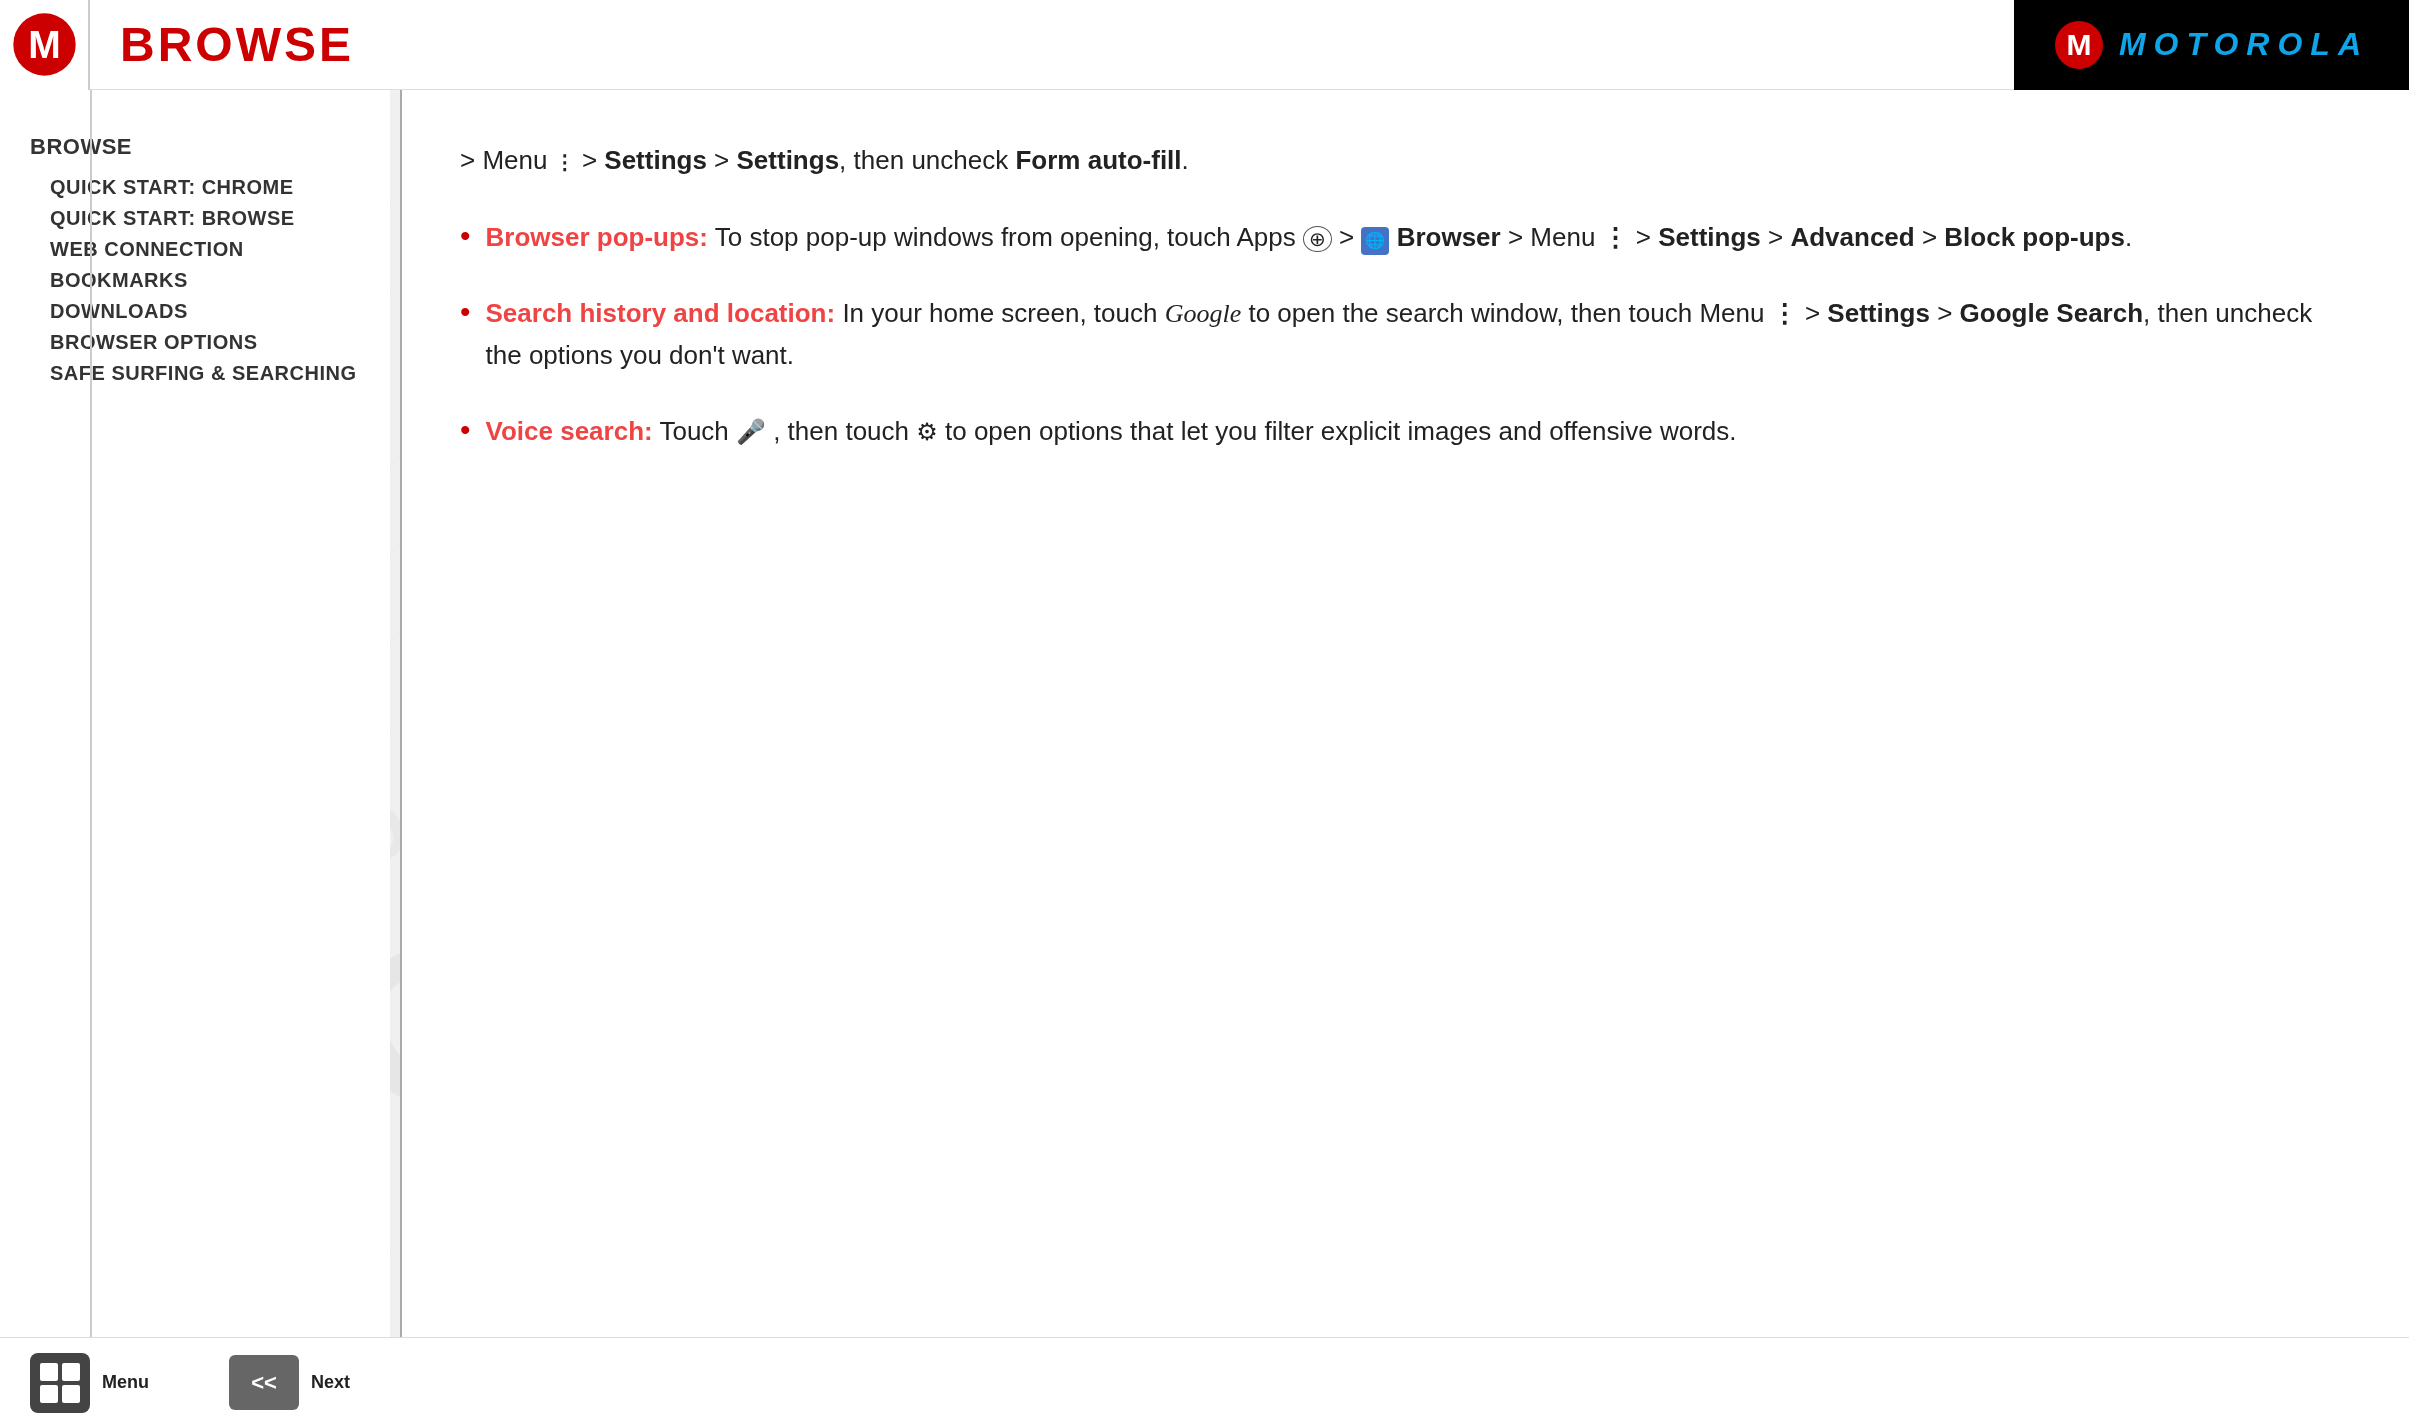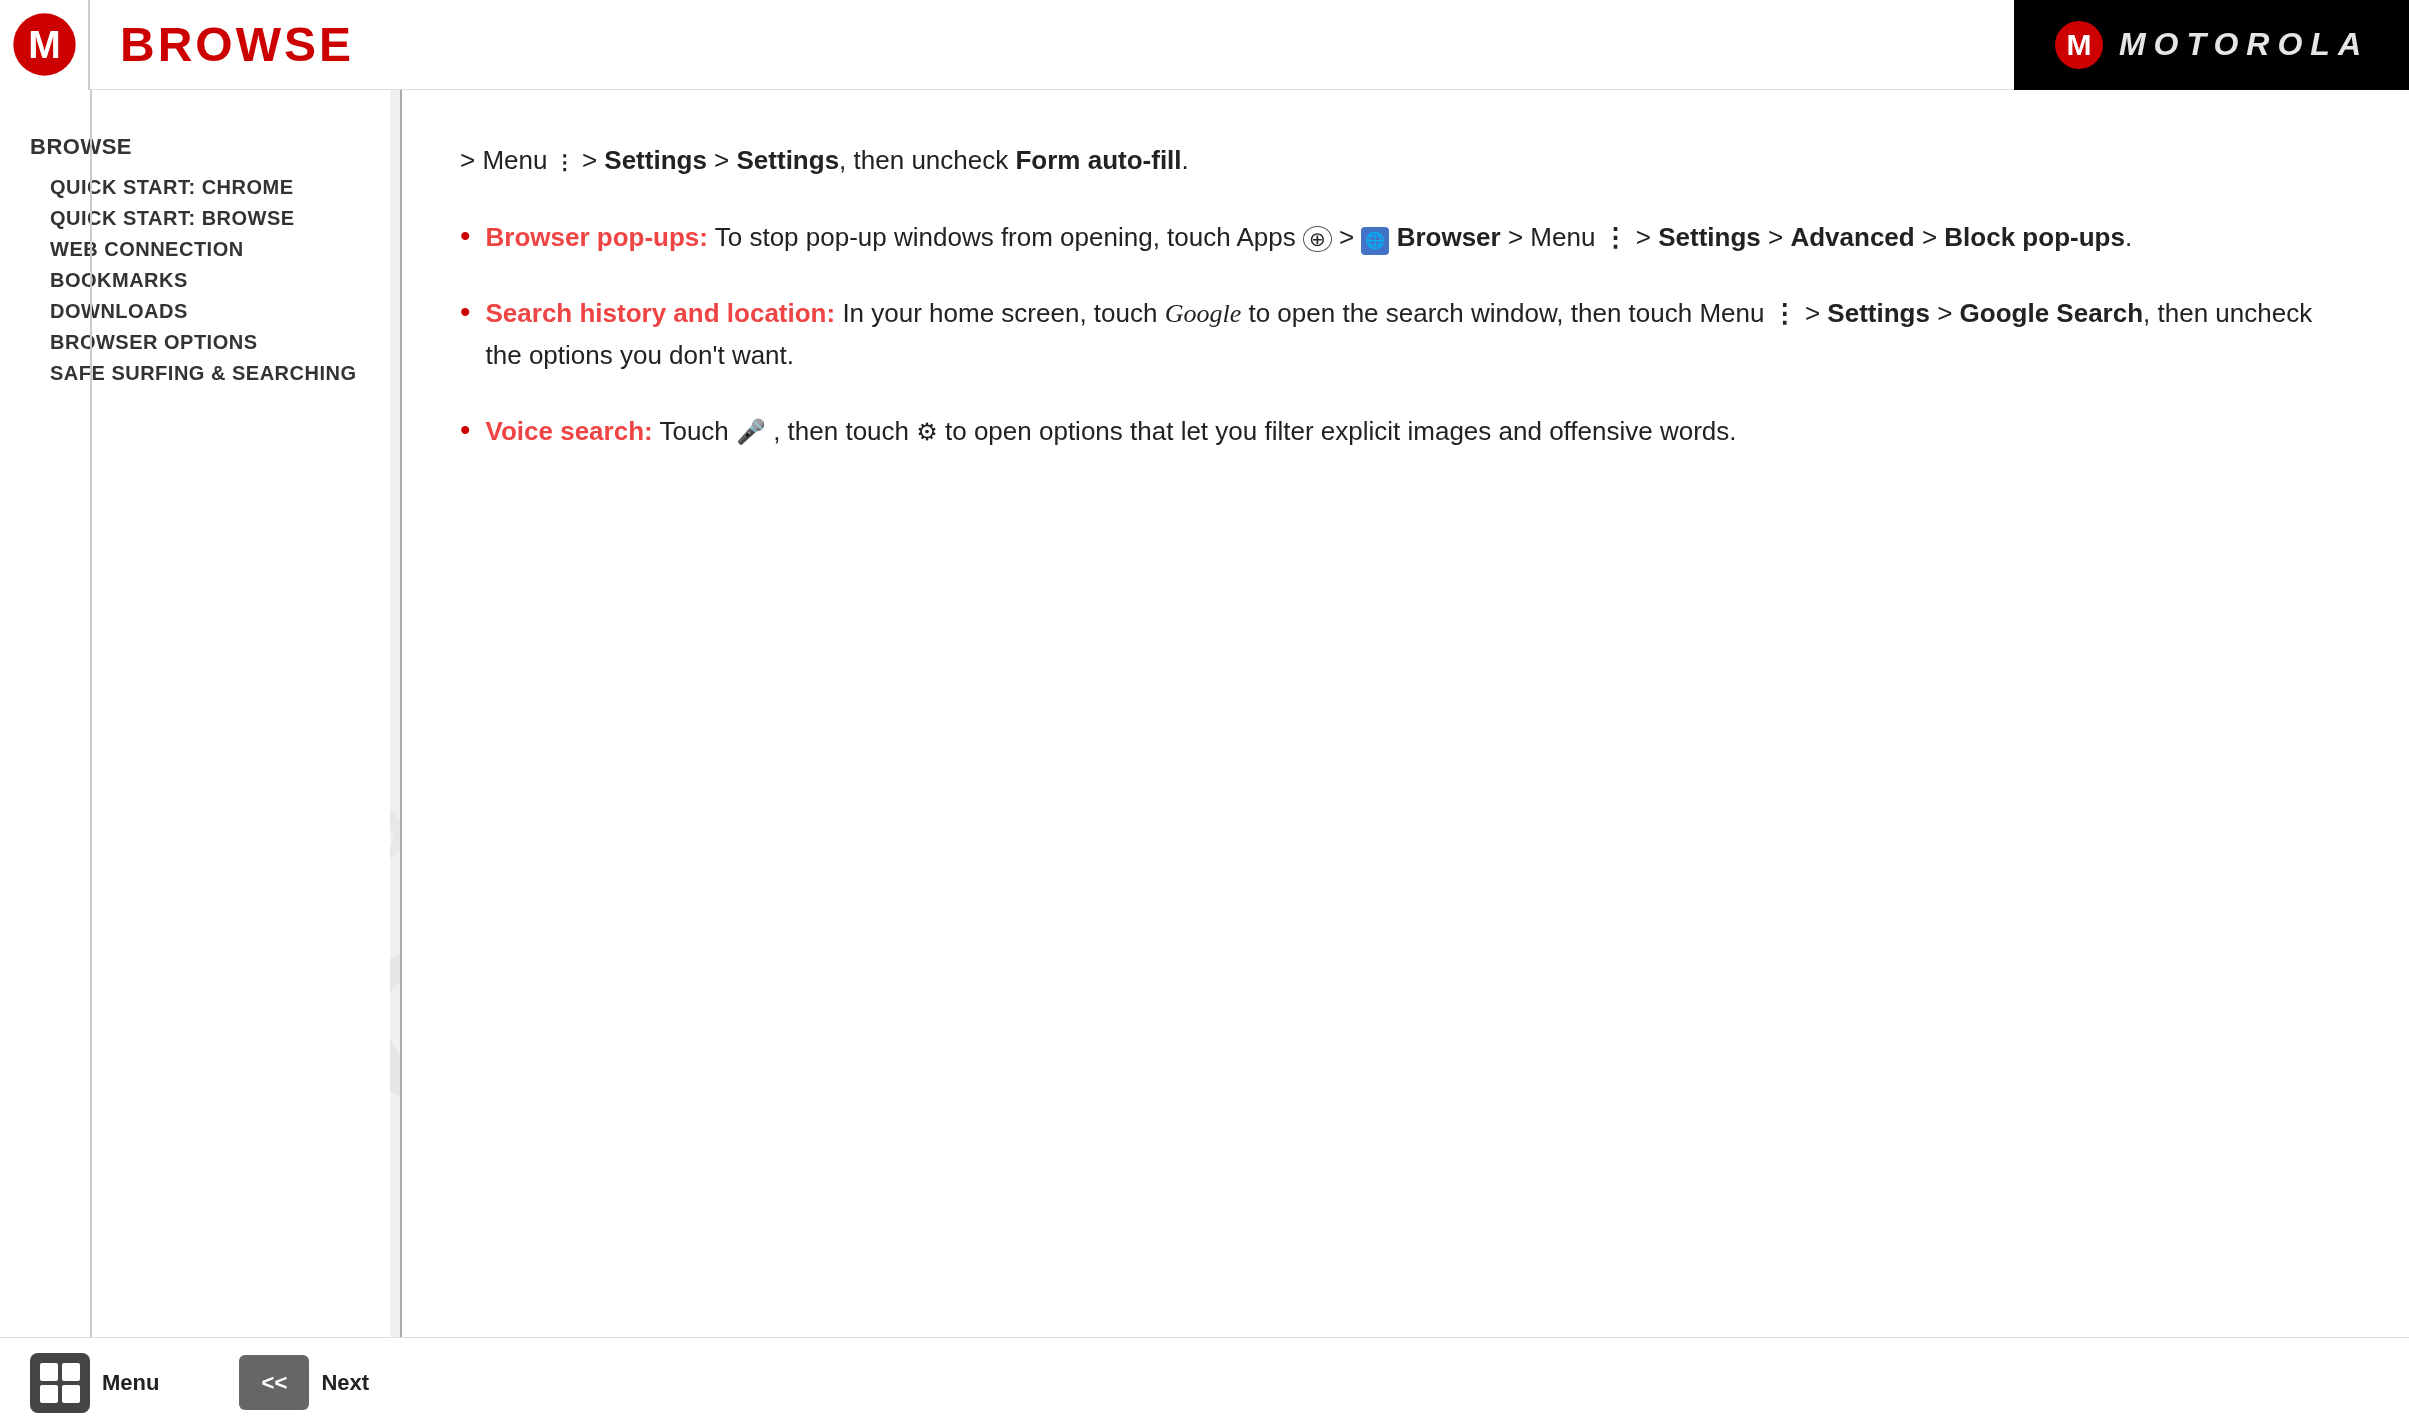--- a/index.html
+++ b/index.html
@@ -99,21 +99,21 @@
     }
 
     .motorola-m-small {
       width: 50px;
       height: 50px;
     }
 
     .motorola-text {
       font-size: 32px;
       font-weight: 700;
-      color: #e5e5e5;
+      color: #0ea5e9;
       letter-spacing: 8px;
       font-style: italic;
     }
 
     
     .vertical-divider {
       position: absolute;
       top: 90px;
       left: 90px;
       width: 2px;
@@ -192,21 +192,21 @@
 
     .footer-btn {
       display: flex;
       align-items: center;
       gap: 12px;
       cursor: pointer;
       margin-right: 80px;
     }
 
     .footer-btn-label {
-      font-size: 22px;
+      font-size: 18px;
       font-weight: 700;
       color: #222;
     }
 
     .btn-icon {
       width: 60px;
       height: 60px;
       background: #444;
       border-radius: 8px;
       display: flex;

